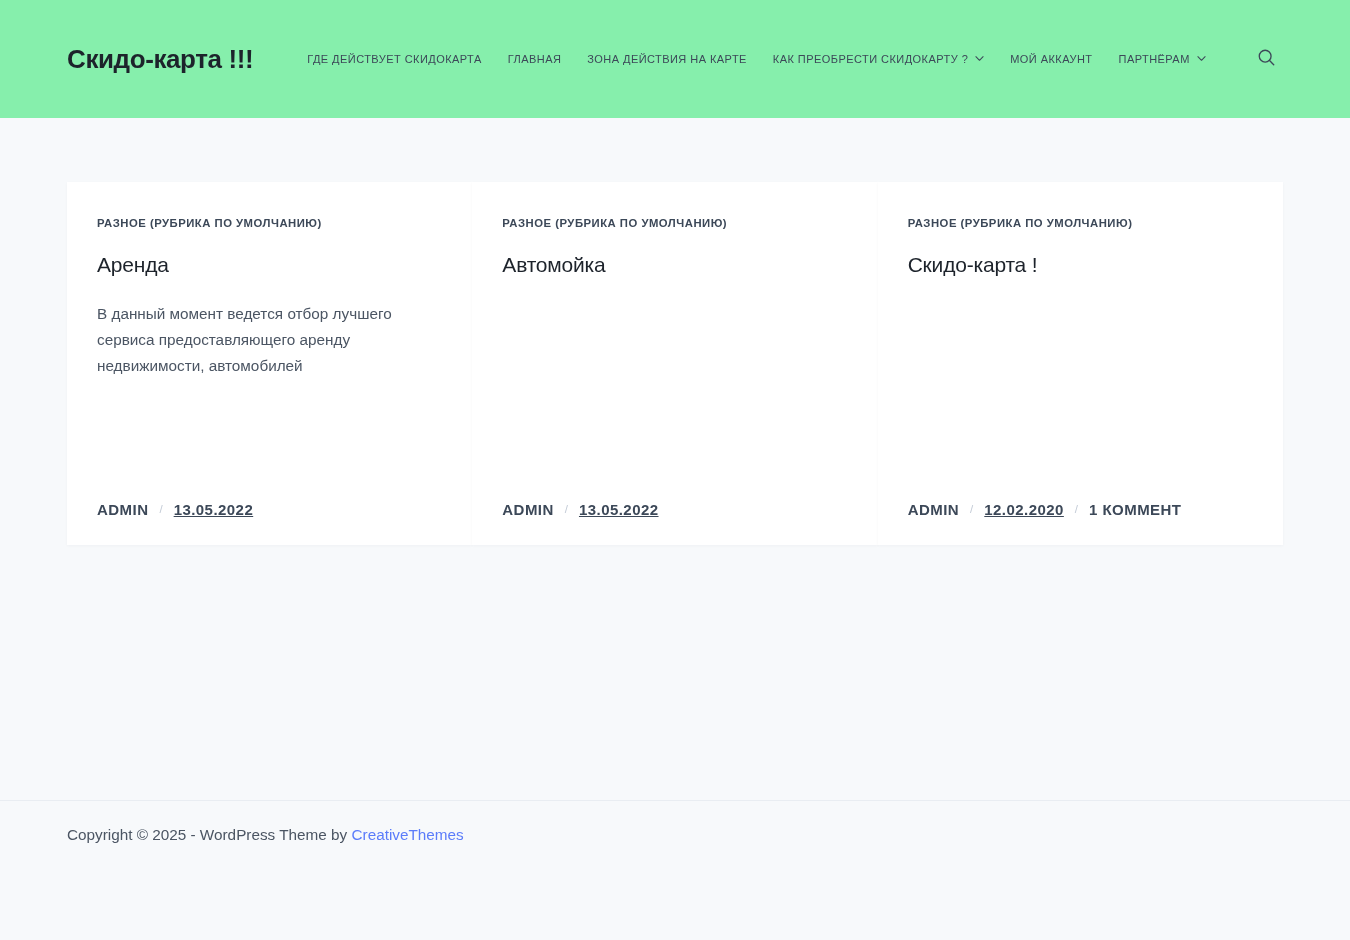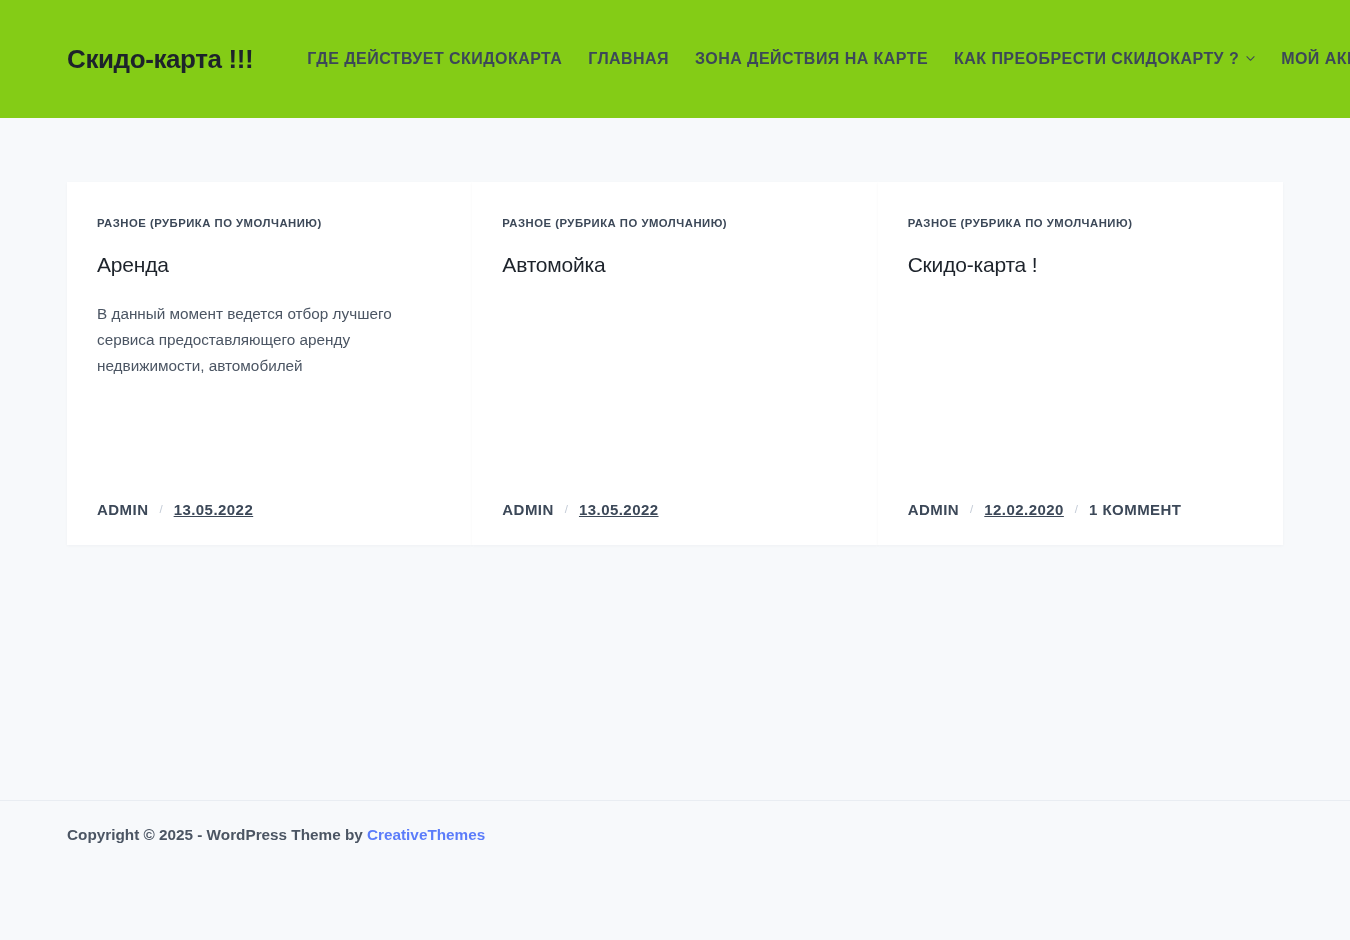--- a/index.html
+++ b/index.html
@@ -14,21 +14,21 @@
     font-family: "Liberation Sans", "DejaVu Sans", sans-serif;
     background: #f7f9fb;
     color: #24292f;
     overflow: hidden;
     position: relative;
   }
 
   
   .site-header {
     height: 118px;
-    background: #84cc16;
+    background: #86efac;
     display: flex;
     align-items: center;
     padding: 0 67px 0 67px;
     position: relative;
     z-index: 5;
   }
 
   .brand {
     font-size: 26px;
     font-weight: 700;
@@ -50,22 +50,22 @@
     display: flex;
     align-items: center;
     gap: 7px;
     margin-right: 26px;
     cursor: pointer;
     white-space: nowrap;
   }
   .nav-item:last-child { margin-right: 0; }
 
   .nav-label {
-    font-size: 16px;
-    font-weight: 700;
+    font-size: 11px;
+    font-weight: 400;
     letter-spacing: 0.45px;
     color: #3c4858;
     text-transform: uppercase;
     line-height: 1;
   }
 
   .chevron {
     width: 9px;
     height: 9px;
     display: inline-block;
@@ -193,21 +193,20 @@
     background: #f7f9fb;
     border-top: 1px solid #e9edf2;
     display: flex;
     align-items: center;
   }
 
   .footer-inner {
     width: 1216px;
     margin: 14px auto;
     padding: 0 0 0 0;
-    font-weight: bold;
   }
 
   .copyright {
     font-size: 15.3px;
     color: #4b5563;
     line-height: 1.6;
   }
 
   .copyright a {
     color: #5b7cfa;

